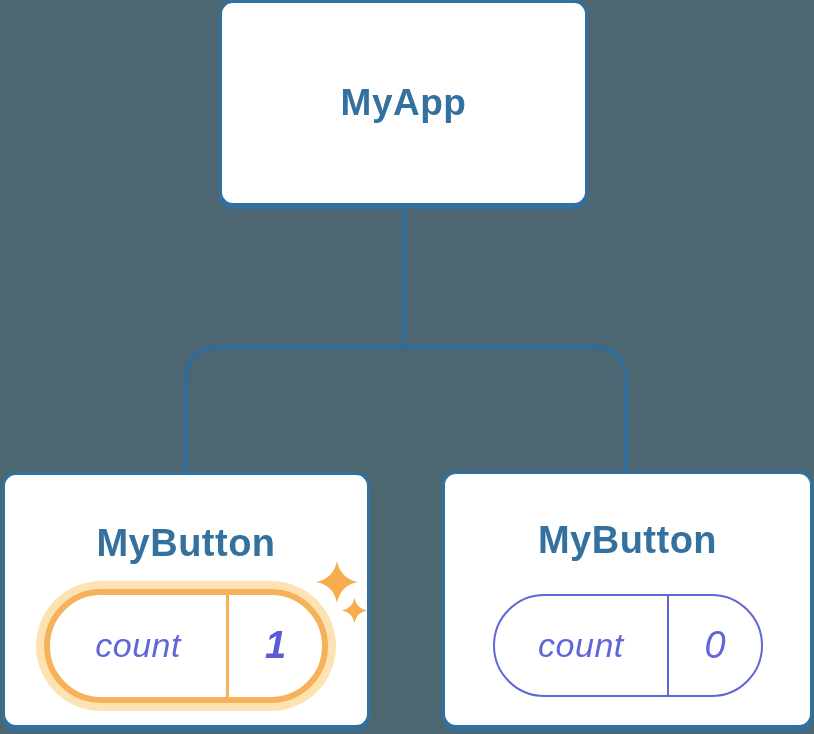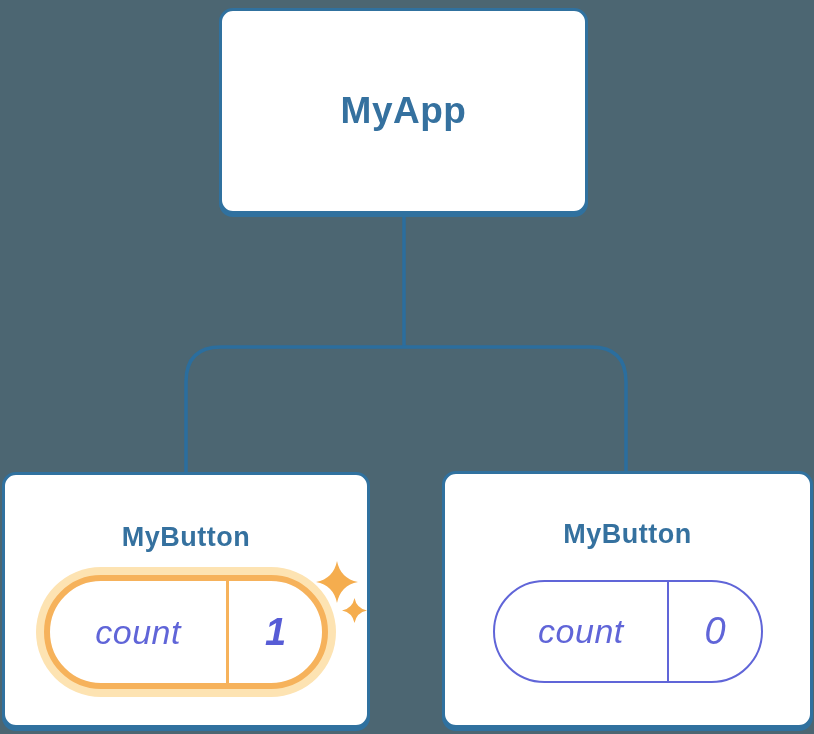--- a/index.html
+++ b/index.html
@@ -39,33 +39,33 @@
     position:absolute;
     background:var(--node-fill);
     border:3px solid var(--node-border);
     border-radius:14px;
     box-shadow:0 3px 0 var(--node-border);
     display:flex;
     flex-direction:column;
     align-items:center;
   }
   .node-app{
-    left:219px;top:8px;width:369px;height:206px;
+    left:219px;top:0;width:369px;height:206px;
     justify-content:center;
   }
   .node-btn-left{
     left:2px;top:472px;width:368px;height:256px;
     padding-top:46px;
   }
   .node-btn-right{
     left:442px;top:471px;width:371px;height:257px;
     padding-top:44px;
   }
   .node-label{
-    font-size:27px;
+    font-size:38px;
     font-weight:600;
     letter-spacing:0.5px;
     color:var(--node-label);
     line-height:1.2;
   }
   .node-app .node-label{font-size:37px;}
   .pill{
     display:flex;
     align-items:stretch;
     background:#fff;

